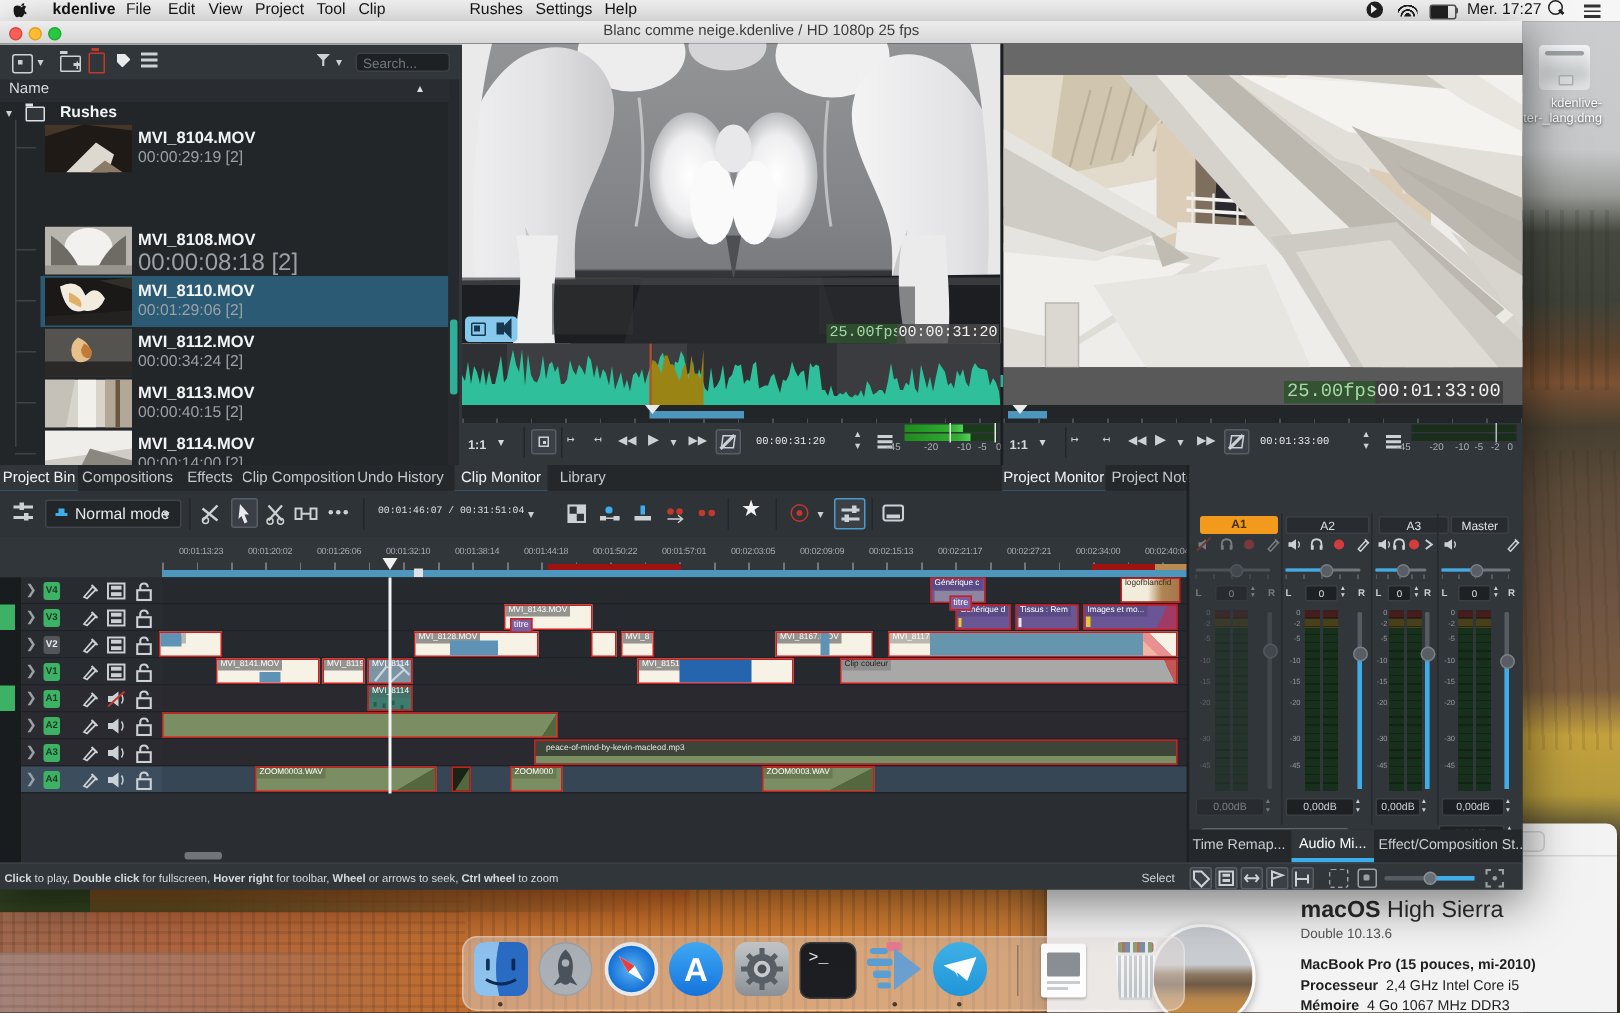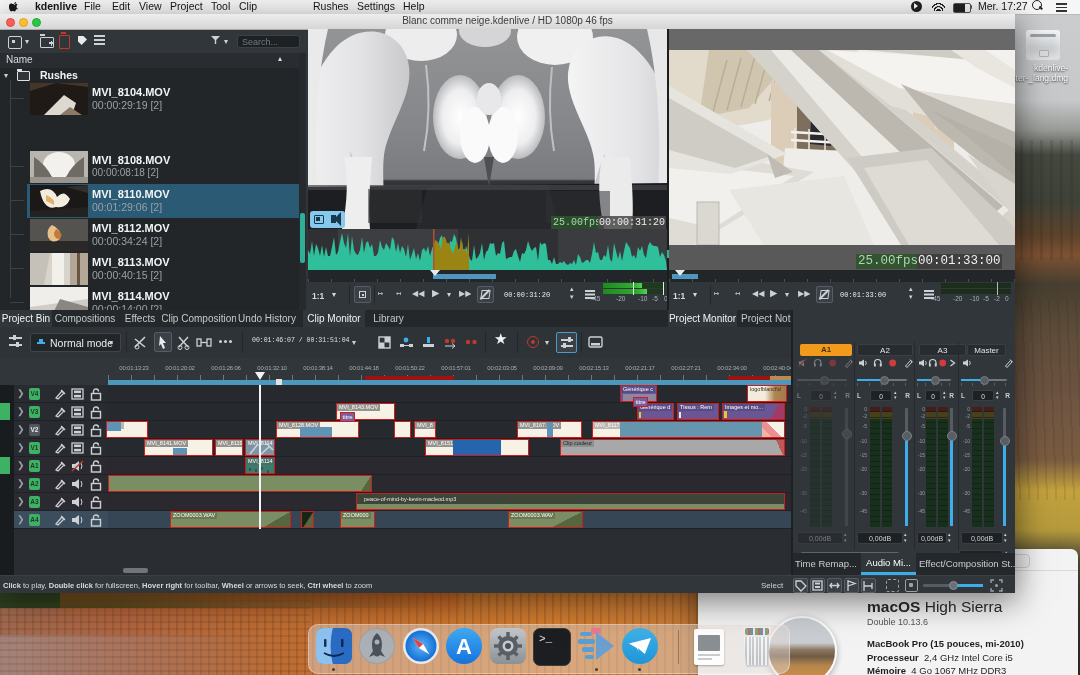--- a/index.html
+++ b/index.html
@@ -157,21 +157,21 @@
  <div class="a" style="left:1056px;top:6.5px;width:11px;height:1.6px;background:#333"></div>
  <div class="a" style="left:1056px;top:10px;width:11px;height:1.6px;background:#333"></div>
 </div>
 
 <div class="a" id="win" style="left:0;top:14px;width:1015px;height:579px;background:#31363b;box-shadow:2px 8px 30px rgba(0,0,0,.5)">
 
 <div class="a" style="left:0;top:0;width:1015px;height:15px;background:linear-gradient(180deg,#ededed,#d6d6d6);border-bottom:1px solid #a8a8a8">
  <div class="a" style="left:6px;top:4px;width:7px;height:7px;border-radius:50%;background:#f95f57;border:0.5px solid #d94942"></div>
  <div class="a" style="left:19px;top:4px;width:7px;height:7px;border-radius:50%;background:#febc2e;border:0.5px solid #dea123"></div>
  <div class="a" style="left:32px;top:4px;width:7px;height:7px;border-radius:50%;background:#28c840;border:0.5px solid #1eaa32"></div>
- <div class="a" style="left:0;top:1px;width:1015px;text-align:center;font-size:10px;color:#3c3c3c">Blanc comme neige.kdenlive / HD 1080p 46 fps</div>
+ <div class="a" style="left:0;top:1px;width:1015px;text-align:center;font-size:10px;color:#3c3c3c">Blanc comme neige.kdenlive / HD 1080p 25 fps</div>
 </div>
 
 <div class="a" style="left:0;top:15px;width:306px;height:281px">
  <div class="a" style="left:8px;top:7px;width:12px;height:11px;border:1.5px solid #ccd1d5;border-radius:2px">
           <div class="a" style="left:3px;top:2.5px;width:3px;height:3px;background:#ccd1d5"></div>
         </div>
  <div class="ic" style="left:25px;top:8px;font-size:8px">▾</div>
  <div class="a" style="left:40px;top:8px;width:12px;height:9px;border:1.5px solid #ccd1d5;border-radius:1px">
           <div class="a" style="left:-1px;top:-4px;width:5px;height:2px;background:#ccd1d5"></div>
           <div class="a" style="left:8px;top:4px;width:5px;height:1.5px;background:#ccd1d5"></div>
@@ -210,21 +210,21 @@
 <div class="a" style="left:0px;top:82px;width:299px;height:34px;text-align:center;">
             <div class="a" style="left:10px;top:16px;width:14px;height:1px;background:#3d4247"></div>
             <div class="a" style="left:30px;top:1px;width:58px;height:32px"><svg width="58" height="32">
                 <rect width="58" height="32" fill="#b8b4ae"></rect>
                 <ellipse cx="29" cy="14" rx="16" ry="13" fill="#f2f1ee"></ellipse>
                 <path d="M4 6 Q16 14 22 26 L4 26 Z" fill="#6e6a64"></path>
                 <path d="M54 6 Q42 14 36 26 L54 26 Z" fill="#6e6a64"></path>
                 <rect y="26" width="58" height="6" fill="#98948e"></rect>
               </svg></div>
             <div class="a" style="left:92px;top:4px;font-size:11px;font-weight:bold;color:#f2f4f5">MVI_8108.MOV</div>
-            <div class="a" style="left:92px;top:17px;font-size:10px;color:#9aa1a7">00:00:08:18 [2]</div>
+            <div class="a" style="left:92px;top:17px;font-size:16px;color:#9aa1a7">00:00:08:18 [2]</div>
           </div>
 <div class="a" style="left:0px;top:116px;width:299px;height:34px;">
             <div class="a" style="left:27px;top:0;width:272px;height:34px;background:#2a5a74"></div>
             <div class="a" style="left:10px;top:16px;width:14px;height:1px;background:#3d4247"></div>
             <div class="a" style="left:30px;top:1px;width:58px;height:32px"><svg width="58" height="32">
                 <rect width="58" height="32" fill="#1b1917"></rect>
                 <path d="M10 6 Q22 0 27 12 Q34 4 40 14 Q36 24 26 22 Q14 26 10 6 Z" fill="#f2ecdf"></path>
                 <path d="M16 10 Q26 14 24 20 L16 16 Z" fill="#e0b068"></path>
                 <path d="M36 2 L58 0 L58 8 Z" fill="#322e2a"></path>
                 <path d="M0 26 L58 22 L58 32 L0 32 Z" fill="#242220"></path>

